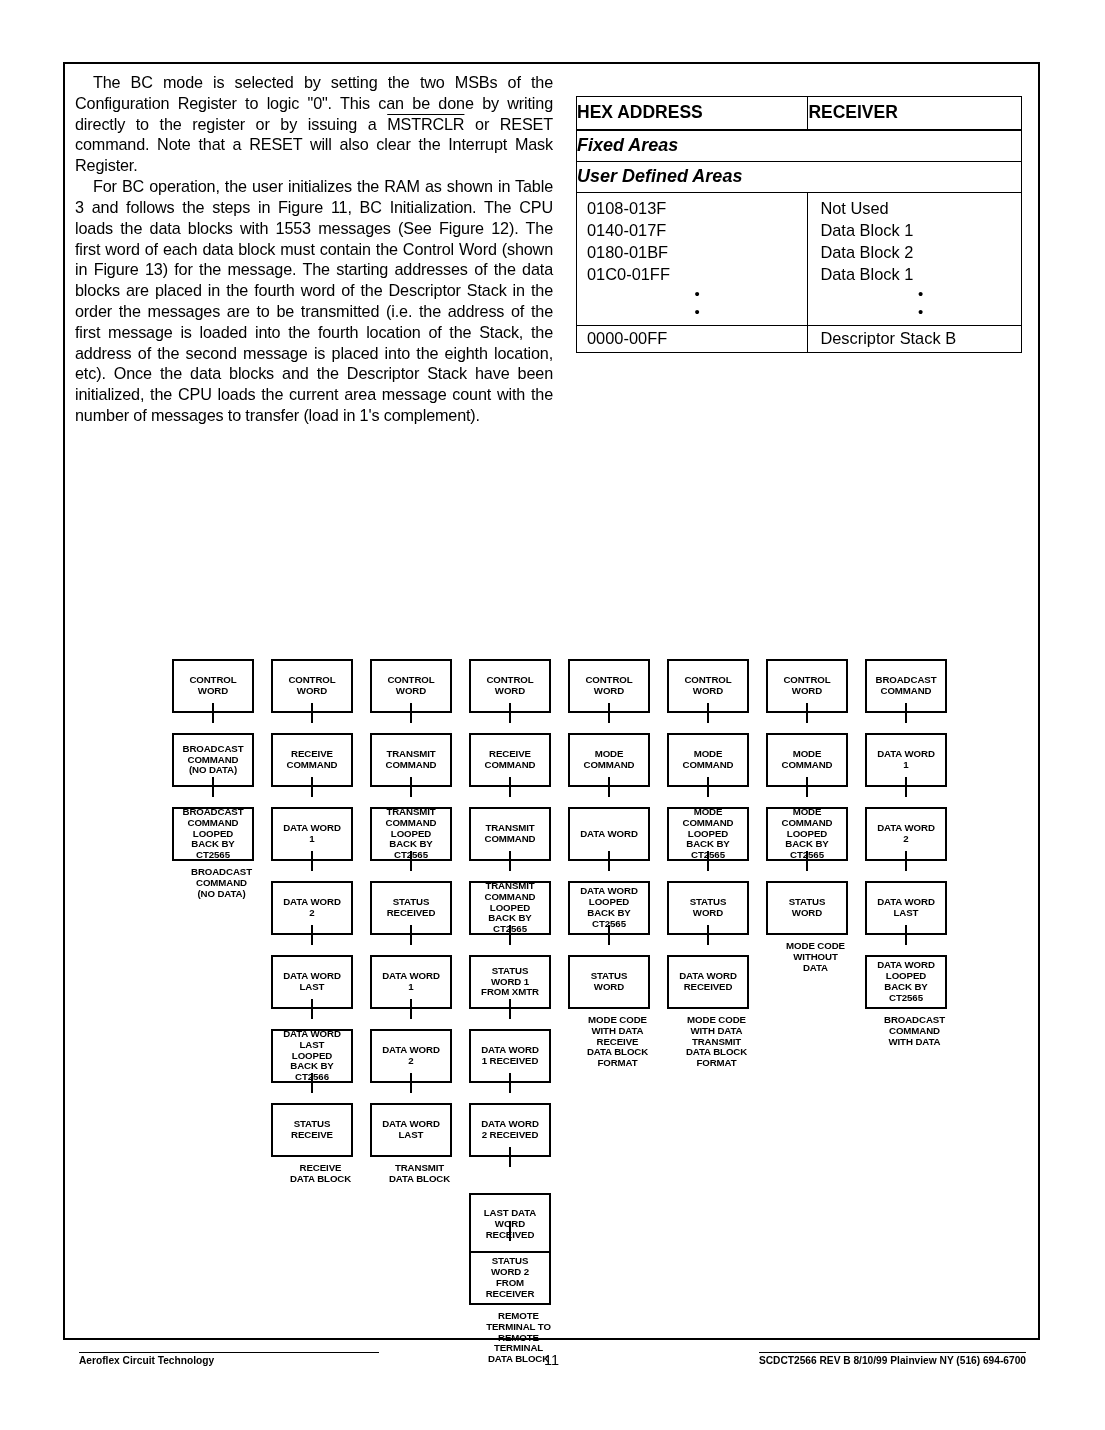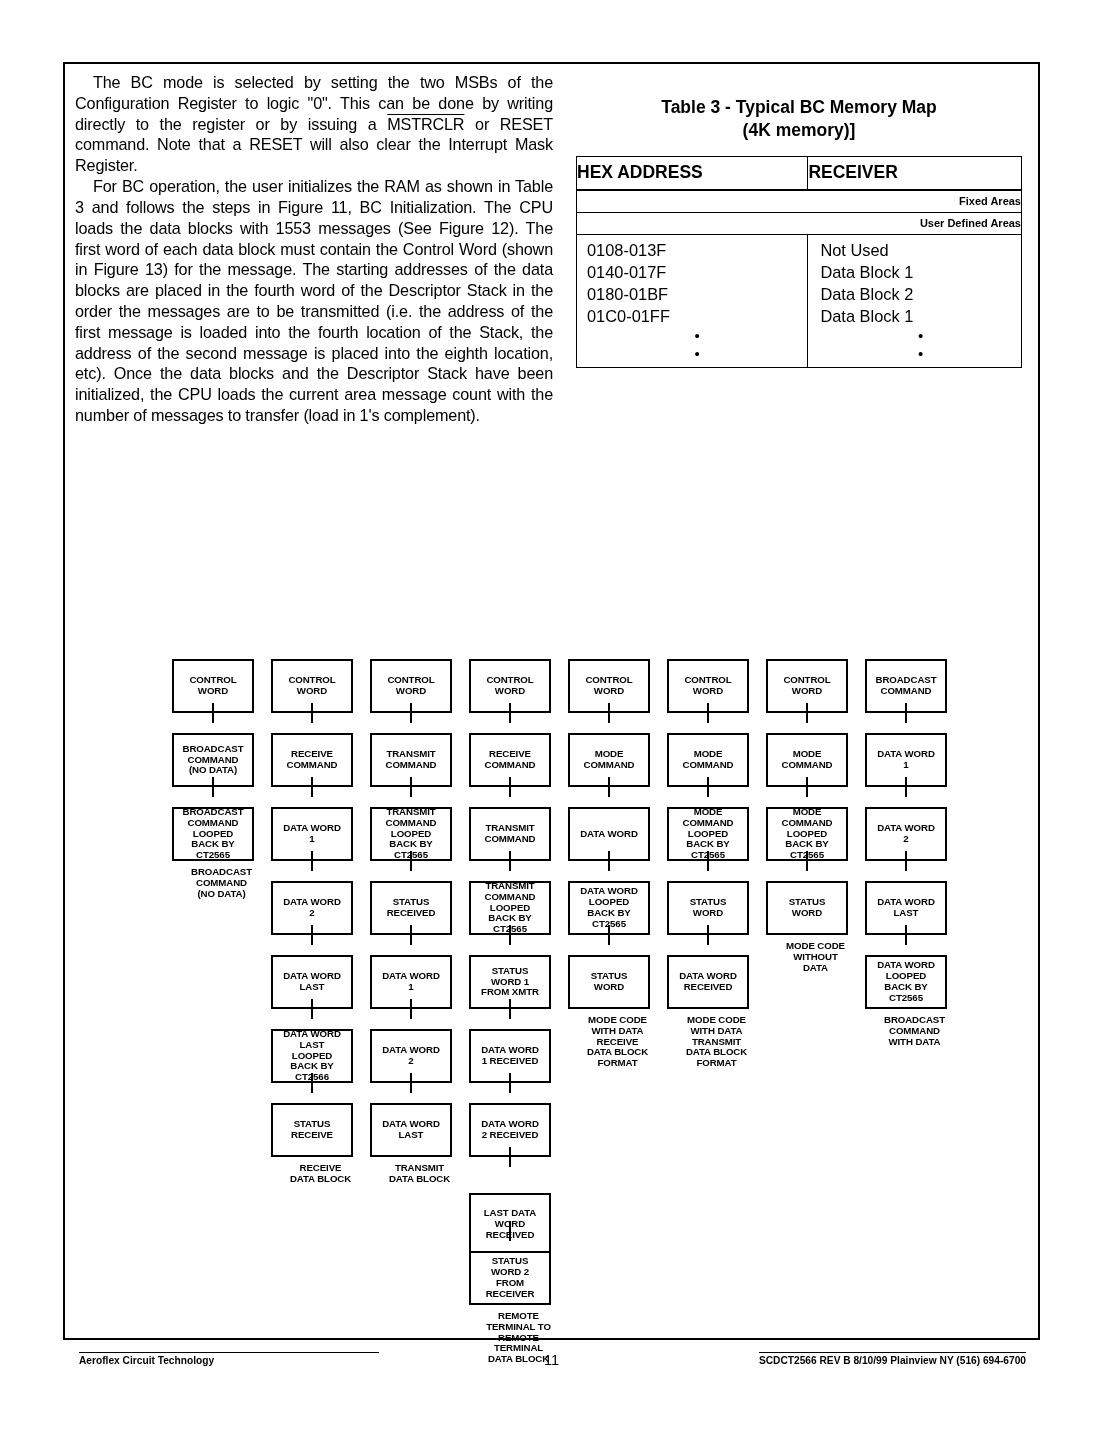--- a/index.html
+++ b/index.html
@@ -84,24 +84,25 @@
     vertical-align: top;
   }
   .hdr-cell {
     text-align: left;
     font-size: 17.5px;
     font-weight: bold;
     padding: 5px 0 6px 0 !important;
     border-bottom-width: 2.6px !important;
   }
   .span-cell {
-    text-align: right;
-    font-size: 11px;
+    text-align: left;
+    font-size: 18px;
     font-weight: bold;
     padding: 4px 0 5px 0 !important;
+    font-style: italic;
   }
   .list-cell {
     font-size: 16.4px;
     line-height: 1.345;
     padding: 4px 0 5px 10px !important;
   }
   .list-cell.right { padding-left: 12px !important; }
   .one-cell {
     font-size: 16.4px;
     padding: 3px 0 4px 10px !important;
@@ -206,24 +207,20 @@
 
   <div id="left-col">
 
     <p class="body-p"><span>The BC mode is selected by setting the two MSBs of the Configuration Register to logic "0". This can be done by writing directly to the register or by issuing a </span><span class="ovl">MSTRCLR</span><span> or RESET command. Note that a RESET will also clear the Interrupt Mask Register.</span></p>
 
 
     <p class="body-p">For BC operation, the user initializes the RAM as shown in Table 3 and follows the steps in Figure 11, BC Initialization. The CPU loads the data blocks with 1553 messages (See Figure 12). The first word of each data block must contain the Control Word (shown in Figure 13) for the message. The starting addresses of the data blocks are placed in the fourth word of the Descriptor Stack in the order the messages are to be transmitted (i.e. the address of the first message is loaded into the fourth location of the Stack, the address of the second message is placed into the eighth location, etc). Once the data blocks and the Descriptor Stack have been initialized, the CPU loads the current area message count with the number of messages to transfer (load in 1's complement).</p>
   </div>
 
   <div id="table-wrap">
-    <div id="table-title">
-      <div>Table 3 - Typical BC Memory Map</div>
-      <div>(4K memory)]</div>
-    </div>
 
     <table class="memmap">
       <colgroup>
           <col style="width:52%">
           <col style="width:48%">
         </colgroup>
       <tbody>
         <tr>
           <td class="hdr-cell">HEX ADDRESS</td>
           <td class="hdr-cell">RECEIVER</td>
@@ -249,20 +246,24 @@
             <div>Not Used</div>
             <div>Data Block 1</div>
             <div>Data Block 2</div>
             <div>Data Block 1</div>
             <div class="dotrow">
               <span>•</span>
               <span>•</span>
             </div>
           </td>
         </tr>
+        <tr>
+          <td class="one-cell">0000-00FF</td>
+          <td class="one-cell right">Descriptor Stack B</td>
+        </tr>
       </tbody>
     </table>
   </div>
 
   <div id="chart">
       <div class="fcol" style="left: 107px; top: 0px;">
         <div class="fbox" style="left: 0px; top: 70px; height: 54px;">
           <span>CONTROL<br>WORD</span>
         </div>
         <div class="conn" style="left: 39.7px; top: 124px; height: 20px;"></div>

